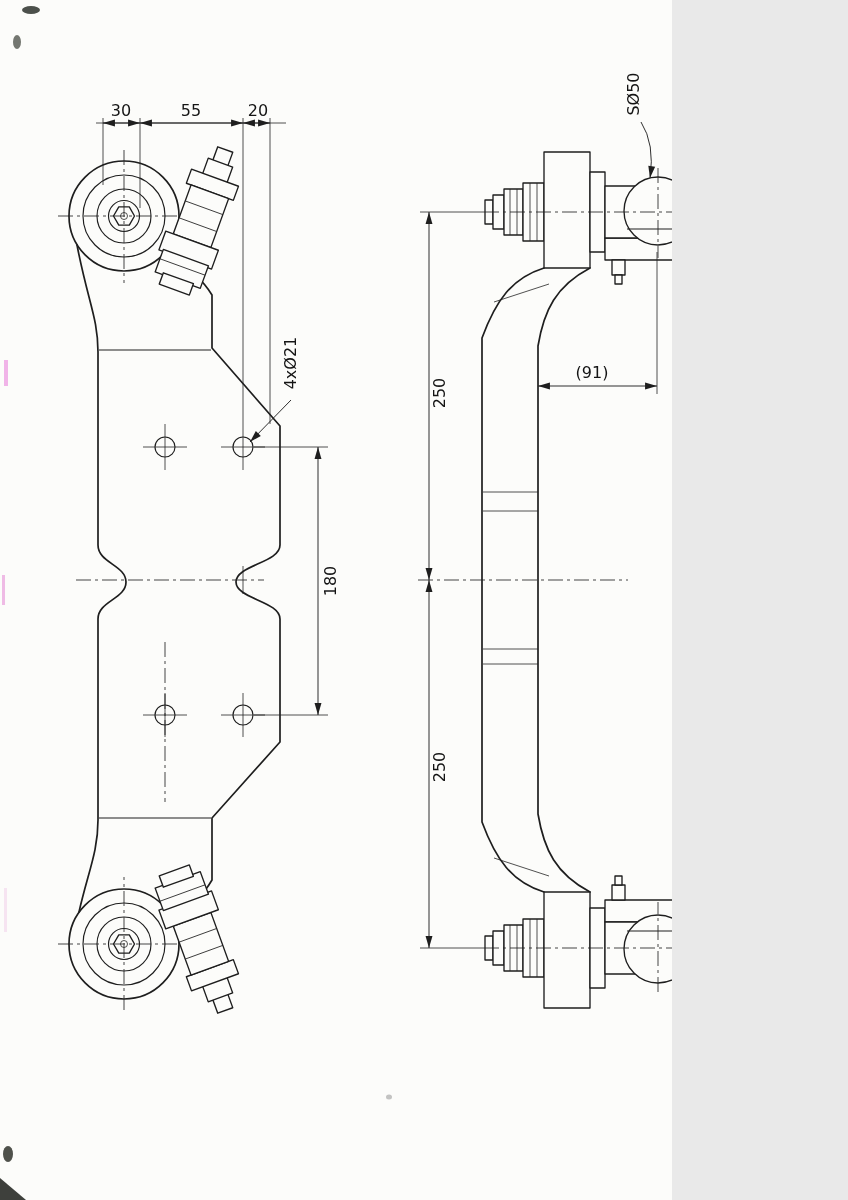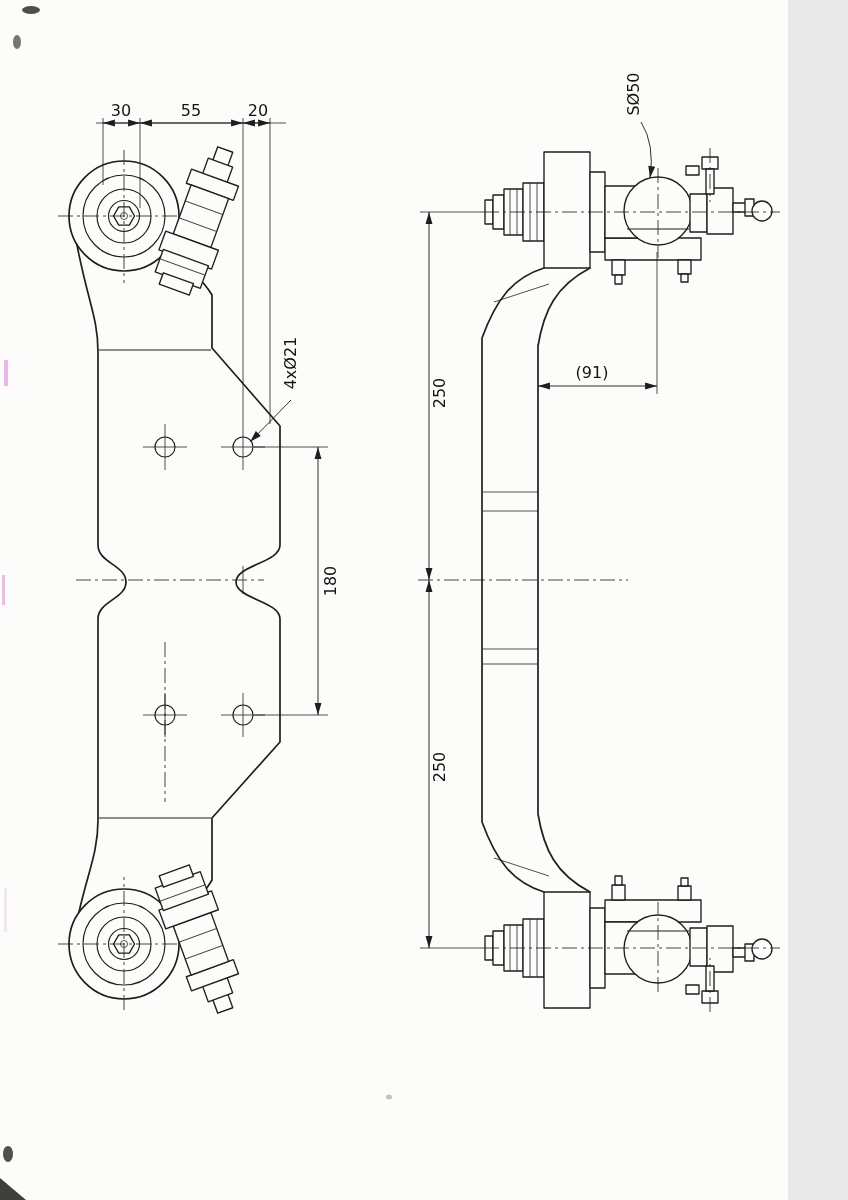--- a/index.html
+++ b/index.html
@@ -1,16 +1,16 @@
 <!DOCTYPE html>
 <html><head>
 <meta charset="utf-8">
 <style>
   html,body{margin:0;padding:0;background:#e9e9e9;}
-  .page{position:relative;width:788px;height:1200px;background:#fcfcfa;overflow:hidden;
+  .page{position:relative;width:672px;height:1200px;background:#fcfcfa;overflow:hidden;
         font-family:"DejaVu Sans",sans-serif;text-decoration:underline;}
   .page svg{position:absolute;left:0;top:0;}
   .ol{fill:none;stroke:#1e1e1e;stroke-width:1.7;stroke-linejoin:round;stroke-linecap:round;}
   .md{fill:none;stroke:#1e1e1e;stroke-width:1.15;}
   .part{fill:#fcfcfa;stroke:#1e1e1e;stroke-width:1.35;stroke-linejoin:round;}
   .thin{fill:none;stroke:#242424;stroke-width:0.8;}
   .cl{fill:none;stroke:#242424;stroke-width:0.85;stroke-dasharray:15 4 3 4;}
   .dim{fill:none;stroke:#242424;stroke-width:0.95;}
   .dimtext{font-family:"DejaVu Sans",sans-serif;font-size:16px;fill:#141414;}
 </style>

